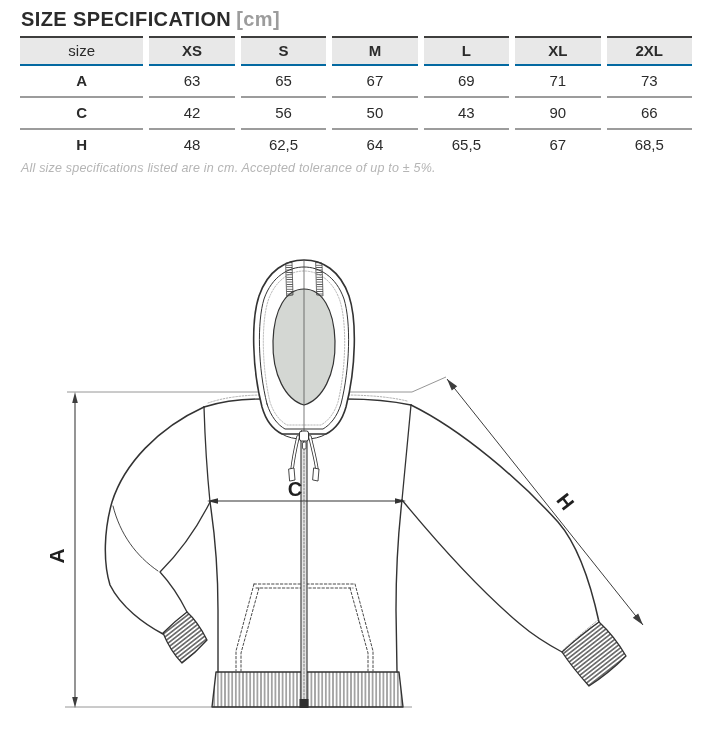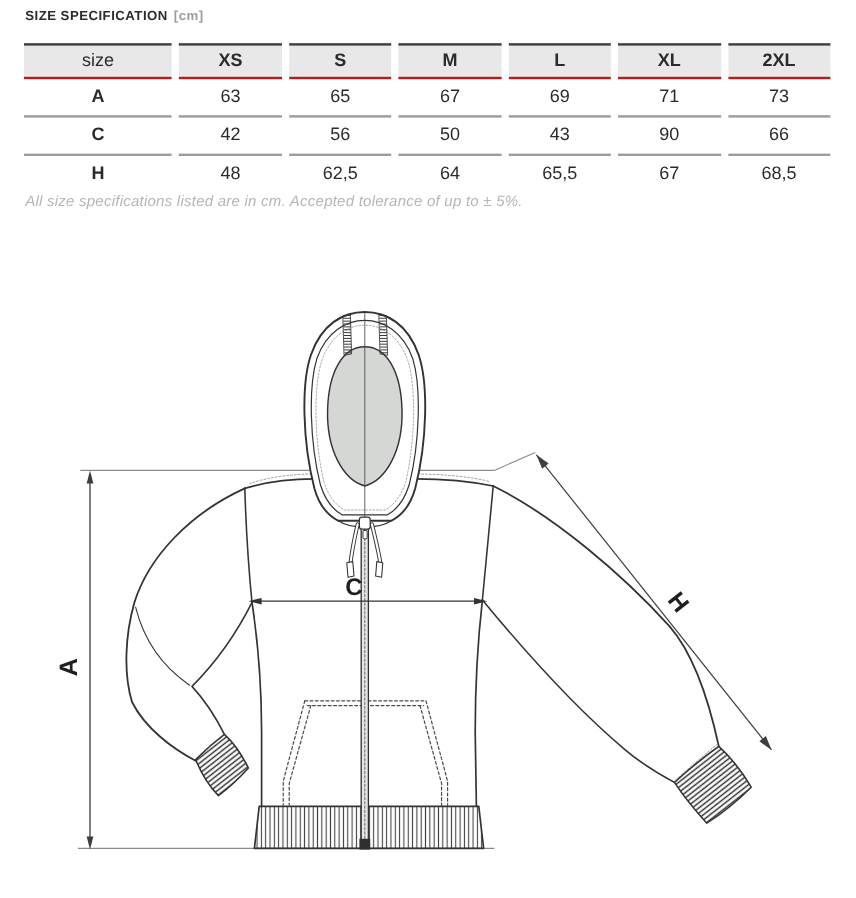--- a/index.html
+++ b/index.html
@@ -2,34 +2,34 @@
 <html><head>
 <meta charset="utf-8">
 <style>
   html,body { margin:0; padding:0; background:#ffffff; }
   .sheet {
     position:relative; width:713px; height:748px; background:#ffffff;
     font-family:"Liberation Sans", sans-serif; overflow:hidden;
   }
   .title {
     position:absolute; left:21px; top:8px;
-    font-size:11px; font-weight:bold; letter-spacing:.4px; color:#2b2b2b;
+    font-size:20px; font-weight:bold; letter-spacing:.4px; color:#2b2b2b;
     white-space:nowrap;
   }
   .title .unit { color:#9c9c9c; margin-left:5px; }
   table.spec {
     position:absolute; left:14px; top:36px; width:684px;
     border-collapse:separate; border-spacing:6px 0;
     table-layout:fixed;
   }
   table.spec th, table.spec td {
     text-align:center; font-size:15px; color:#2b2b2b; padding:4px 0 5px 0;
   }
   table.spec thead th {
-    background:#e8e8e8; border-top:2px solid #3e3e3d; border-bottom:2px solid #b91c1c;
+    background:#e8e8e8; border-top:2px solid #3e3e3d; border-bottom:2px solid #0369a1;
     font-weight:bold;
   }
   table.spec thead th.lbl { font-weight:normal; }
   table.spec tbody td { border-bottom:2px solid #9c9c9c; padding:6px 0 7px 0; }
   table.spec tbody tr.last td { border-bottom:none; }
   table.spec td.lbl { font-weight:bold; }
   .footnote {
     position:absolute; left:21px; top:161px;
     font-style:italic; font-size:12.5px; color:#b5b5b5; letter-spacing:.2px;text-align:right;
   }

